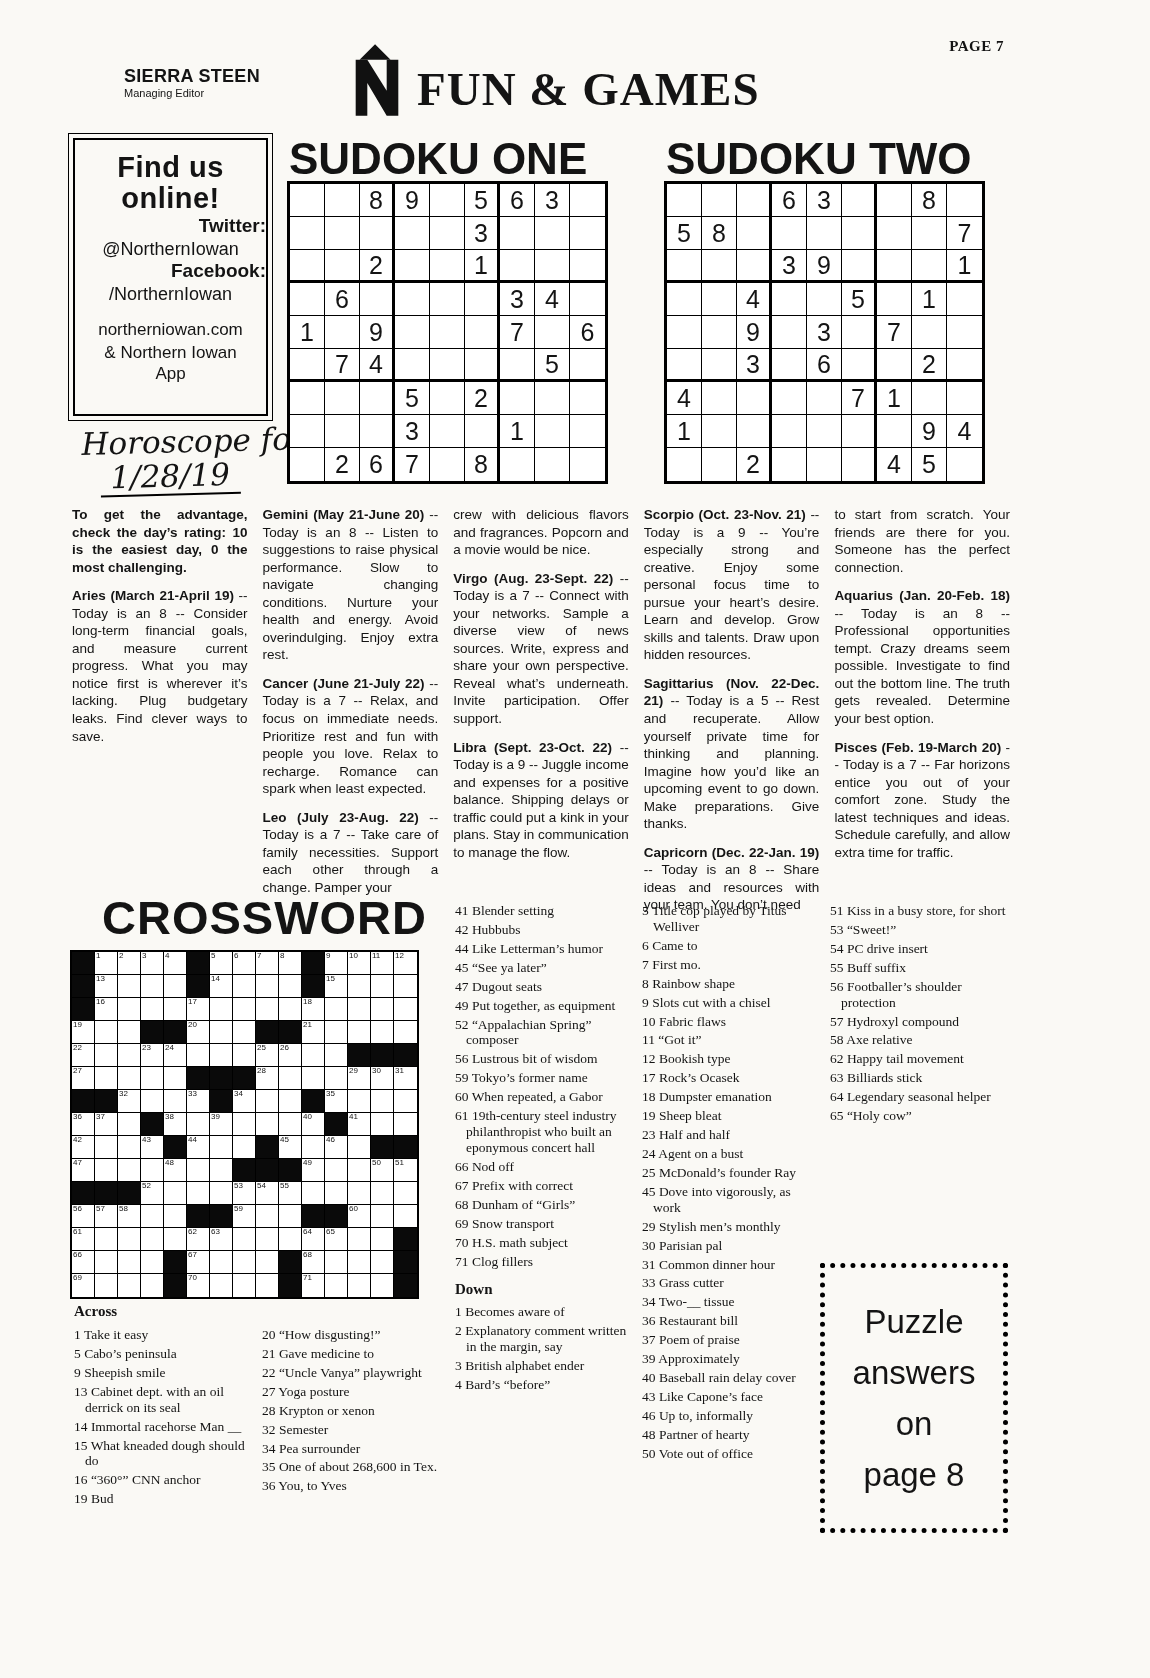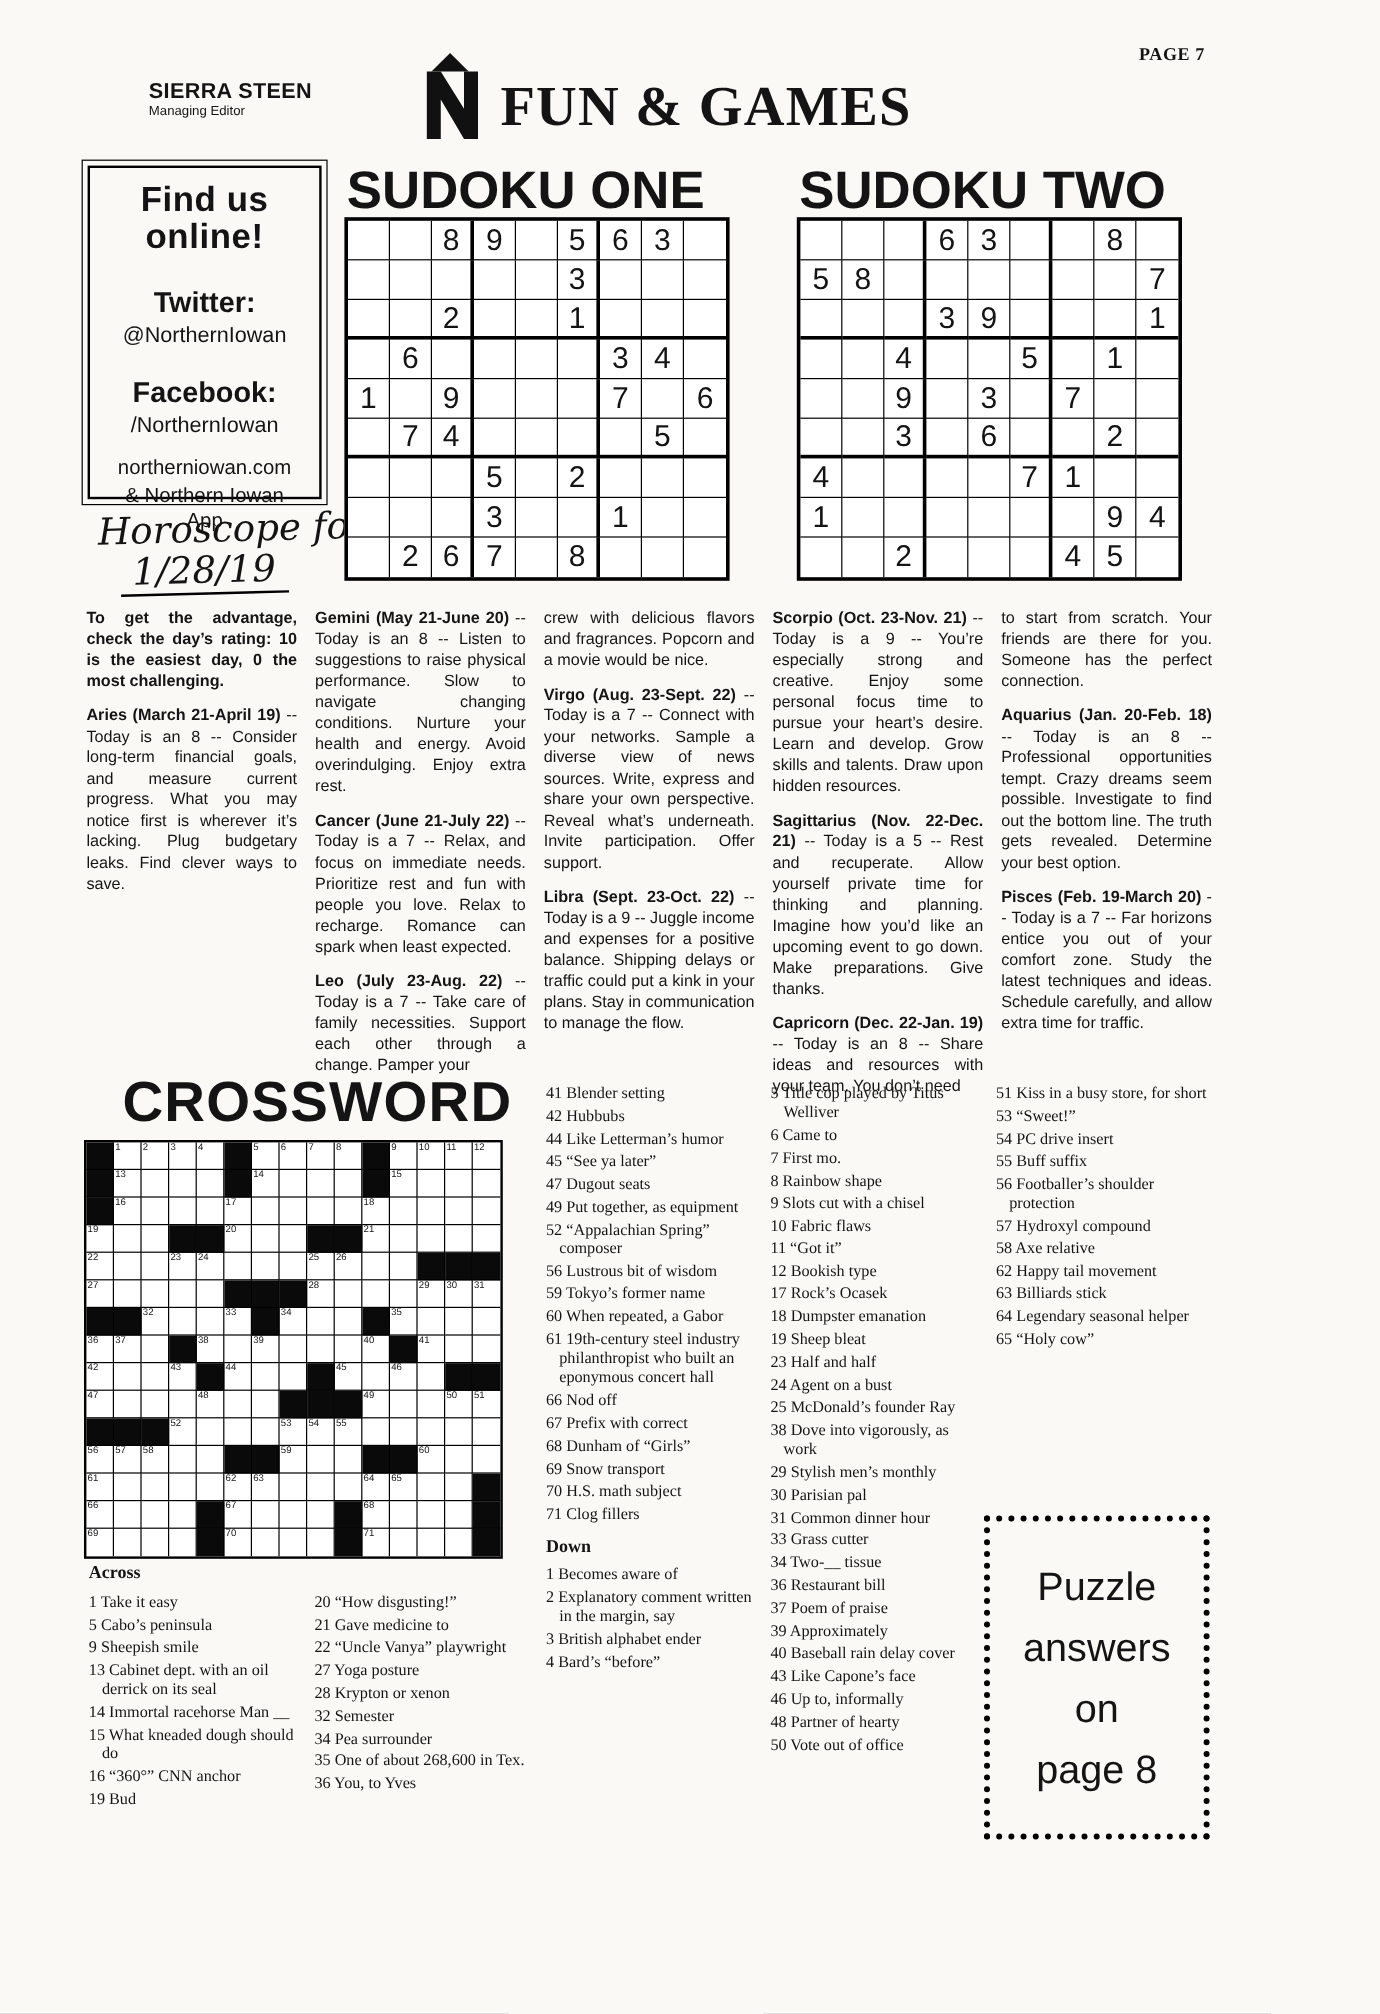--- a/index.html
+++ b/index.html
@@ -21,21 +21,21 @@
     position:absolute; left:283px; top:124px; width:727px;
     border-top:3px solid #000; padding-top:3px;
     font-size:13px; font-weight:bold; letter-spacing:.6px; white-space:pre;
   }
 
   
   .findus { position:absolute; left:68px; top:133px; width:205px; height:288px; border:1.5px solid #000; padding:4px; }
   .findus-inner { border:2.5px solid #000; width:100%; height:100%; text-align:center;
                   font-family:"Liberation Sans",sans-serif; padding-top:12px; }
   .findus-title { font-size:29px; font-weight:bold; line-height:1.08; letter-spacing:.5px; }
-  .findus-label { font-size:24px; font-weight:bold; margin-top:24px; }
+  .findus-label { font-size:19px; font-weight:bold; margin-top:0;text-align:right; }
   .findus-value { font-size:18px; margin-top:2px; }
   .findus-site  { font-size:17px; margin-top:15px; }
   .findus-app   { font-size:17px; margin-top:2px; padding:0 14px; line-height:1.25; }
 
   
   .h-script { position:absolute; left:82px; top:424px; font-family:"DejaVu Serif",serif;
               font-style:italic; font-size:31px; line-height:1.1; transform:rotate(-1.5deg); }
   .h-script .line2 { display:inline-block; margin-left:18px; padding:0 10px 1px; border-bottom:2px solid #000; }
 
   
@@ -756,21 +756,21 @@
       <p class="clue">9 Slots cut with a chisel</p>
       <p class="clue">10 Fabric flaws</p>
       <p class="clue">11 “Got it”</p>
       <p class="clue">12 Bookish type</p>
       <p class="clue">17 Rock’s Ocasek</p>
       <p class="clue">18 Dumpster emanation</p>
       <p class="clue">19 Sheep bleat</p>
       <p class="clue">23 Half and half</p>
       <p class="clue">24 Agent on a bust</p>
       <p class="clue">25 McDonald’s founder Ray</p>
-      <p class="clue">38 Dove into vigorously, as work</p>
+      <p class="clue">45 Dove into vigorously, as work</p>
       <p class="clue">29 Stylish men’s monthly</p>
       <p class="clue">30 Parisian pal</p>
       <p class="clue">31 Common dinner hour</p>
       <p class="clue">33 Grass cutter</p>
       <p class="clue">34 Two-__ tissue</p>
       <p class="clue">36 Restaurant bill</p>
       <p class="clue">37 Poem of praise</p>
       <p class="clue">39 Approximately</p>
       <p class="clue">40 Baseball rain delay cover</p>
       <p class="clue">43 Like Capone’s face</p>

